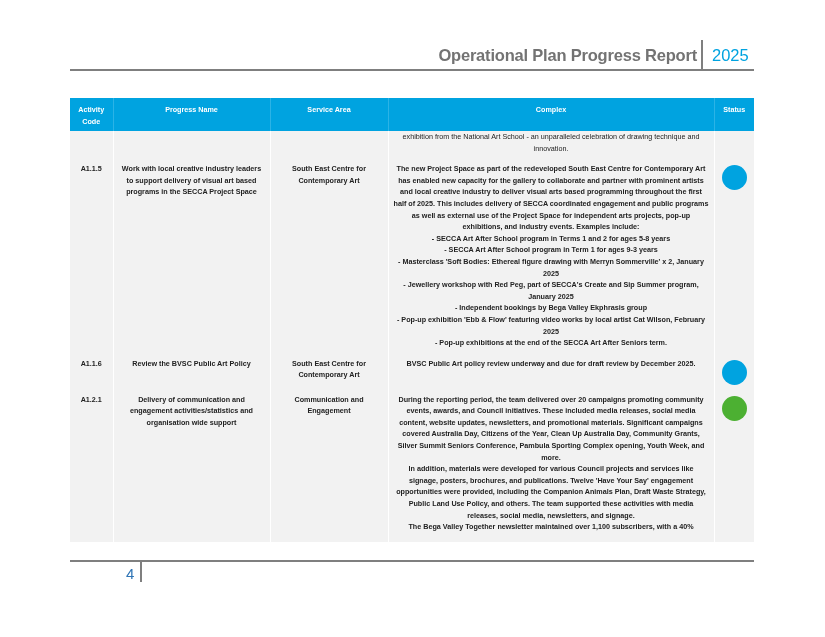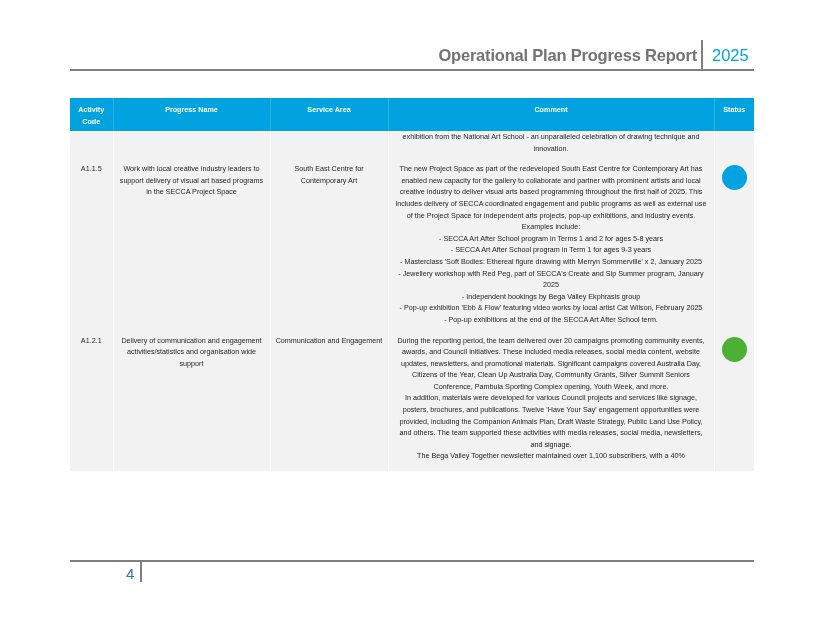--- a/index.html
+++ b/index.html
@@ -27,21 +27,21 @@
     }
     table.report th {
       background: #00a3e0; color: #ffffff; font-weight: bold; text-align: center; vertical-align: top;
       padding: 6px 5px 3px 5px; border-left: 1px solid #2bb3e6; height: 24px;
     }
     table.report th:first-child { border-left: none; }
     table.report td {
       background: #f2f2f2; vertical-align: top; padding: 0 5px 9px 5px; border-left: 1px solid #ffffff; text-align: center;
     }
     table.report td:first-child { border-left: none; }
-    table.report tr.row td { padding-top: 0; }
+    table.report tr.row td { padding-top: 0; font-weight: bold; }
     .status-dot { width: 25px; height: 25px; border-radius: 50%; margin: 2px auto 0 auto; }
     .comment-line { display: block; }
     .footer-rule {
       position: absolute; left: 70px; top: 560px; width: 684px; height: 2px; background: #7f7f7f;
     }
     .footer-page {
       position: absolute; left: 126px; top: 565px; font-size: 15px; color: #2e74b5;
     }
     .footer-divider {
       position: absolute; left: 140px; top: 562px; width: 2px; height: 20px; background: #7f7f7f;
@@ -61,21 +61,21 @@
     <col style="width:157px">
     <col style="width:118px">
     <col style="width:326px">
     <col style="width:40px">
   </colgroup>
   <thead>
     <tr>
       <th>Activity Code</th>
       <th>Progress Name</th>
       <th>Service Area</th>
-      <th>Comment</th>
+      <th>Complex</th>
       <th>Status</th>
     </tr>
   </thead>
   <tbody>
     <tr>
       <td></td>
       <td></td>
       <td></td>
       <td>
         <span class="comment-line">exhibition from the National Art School - an unparalleled celebration of drawing technique and innovation.</span>
@@ -88,27 +88,38 @@
       <td>Work with local creative industry leaders to support delivery of visual art based programs in the SECCA Project Space</td>
       <td>South East Centre for Contemporary Art</td>
       <td>
         <span class="comment-line">The new Project Space as part of the redeveloped South East Centre for Contemporary Art has enabled new capacity for the gallery to collaborate and partner with prominent artists and local creative industry to deliver visual arts based programming throughout the first half of 2025. This includes delivery of SECCA coordinated engagement and public programs as well as external use of the Project Space for independent arts projects, pop-up exhibitions, and industry events. Examples include:</span>
         <span class="comment-line">- SECCA Art After School program in Terms 1 and 2 for ages 5-8 years</span>
         <span class="comment-line">- SECCA Art After School program in Term 1 for ages 9-3 years</span>
         <span class="comment-line">- Masterclass 'Soft Bodies: Ethereal figure drawing with Merryn Sommerville' x 2, January 2025</span>
         <span class="comment-line">- Jewellery workshop with Red Peg, part of SECCA's Create and Sip Summer program, January 2025</span>
         <span class="comment-line">- Independent bookings by Bega Valley Ekphrasis group</span>
         <span class="comment-line">- Pop-up exhibition 'Ebb &amp; Flow' featuring video works by local artist Cat Wilson, February 2025</span>
-        <span class="comment-line">- Pop-up exhibitions at the end of the SECCA Art After School term.</span>
+        <span class="comment-line">- Pop-up exhibitions at the end of the SECCA Art After Seniors term.</span>
       </td>
       <td>
         <div class="status-dot" title="on-track" style="background: rgb(0, 163, 224);"></div>
       </td>
     </tr>
 
+    <tr class="row">
+      <td>A1.1.6</td>
+      <td>Review the BVSC Public Art Policy</td>
+      <td>South East Centre for Contemporary Art</td>
+      <td>
+        <span class="comment-line">BVSC Public Art policy review underway and due for draft review by December 2025.</span>
+      </td>
+      <td>
+        <div class="status-dot" title="on-track" style="background: rgb(0, 163, 224);"></div>
+      </td>
+    </tr>
 
     <tr class="row">
       <td>A1.2.1</td>
       <td>Delivery of communication and engagement activities/statistics and organisation wide support</td>
       <td>Communication and Engagement</td>
       <td>
         <span class="comment-line">During the reporting period, the team delivered over 20 campaigns promoting community events, awards, and Council initiatives. These included media releases, social media content, website updates, newsletters, and promotional materials. Significant campaigns covered Australia Day, Citizens of the Year, Clean Up Australia Day, Community Grants, Silver Summit Seniors Conference, Pambula Sporting Complex opening, Youth Week, and more.</span>
         <span class="comment-line">In addition, materials were developed for various Council projects and services like signage, posters, brochures, and publications. Twelve 'Have Your Say' engagement opportunities were provided, including the Companion Animals Plan, Draft Waste Strategy, Public Land Use Policy, and others. The team supported these activities with media releases, social media, newsletters, and signage.</span>
         <span class="comment-line">The Bega Valley Together newsletter maintained over 1,100 subscribers, with a 40%</span>
       </td>

